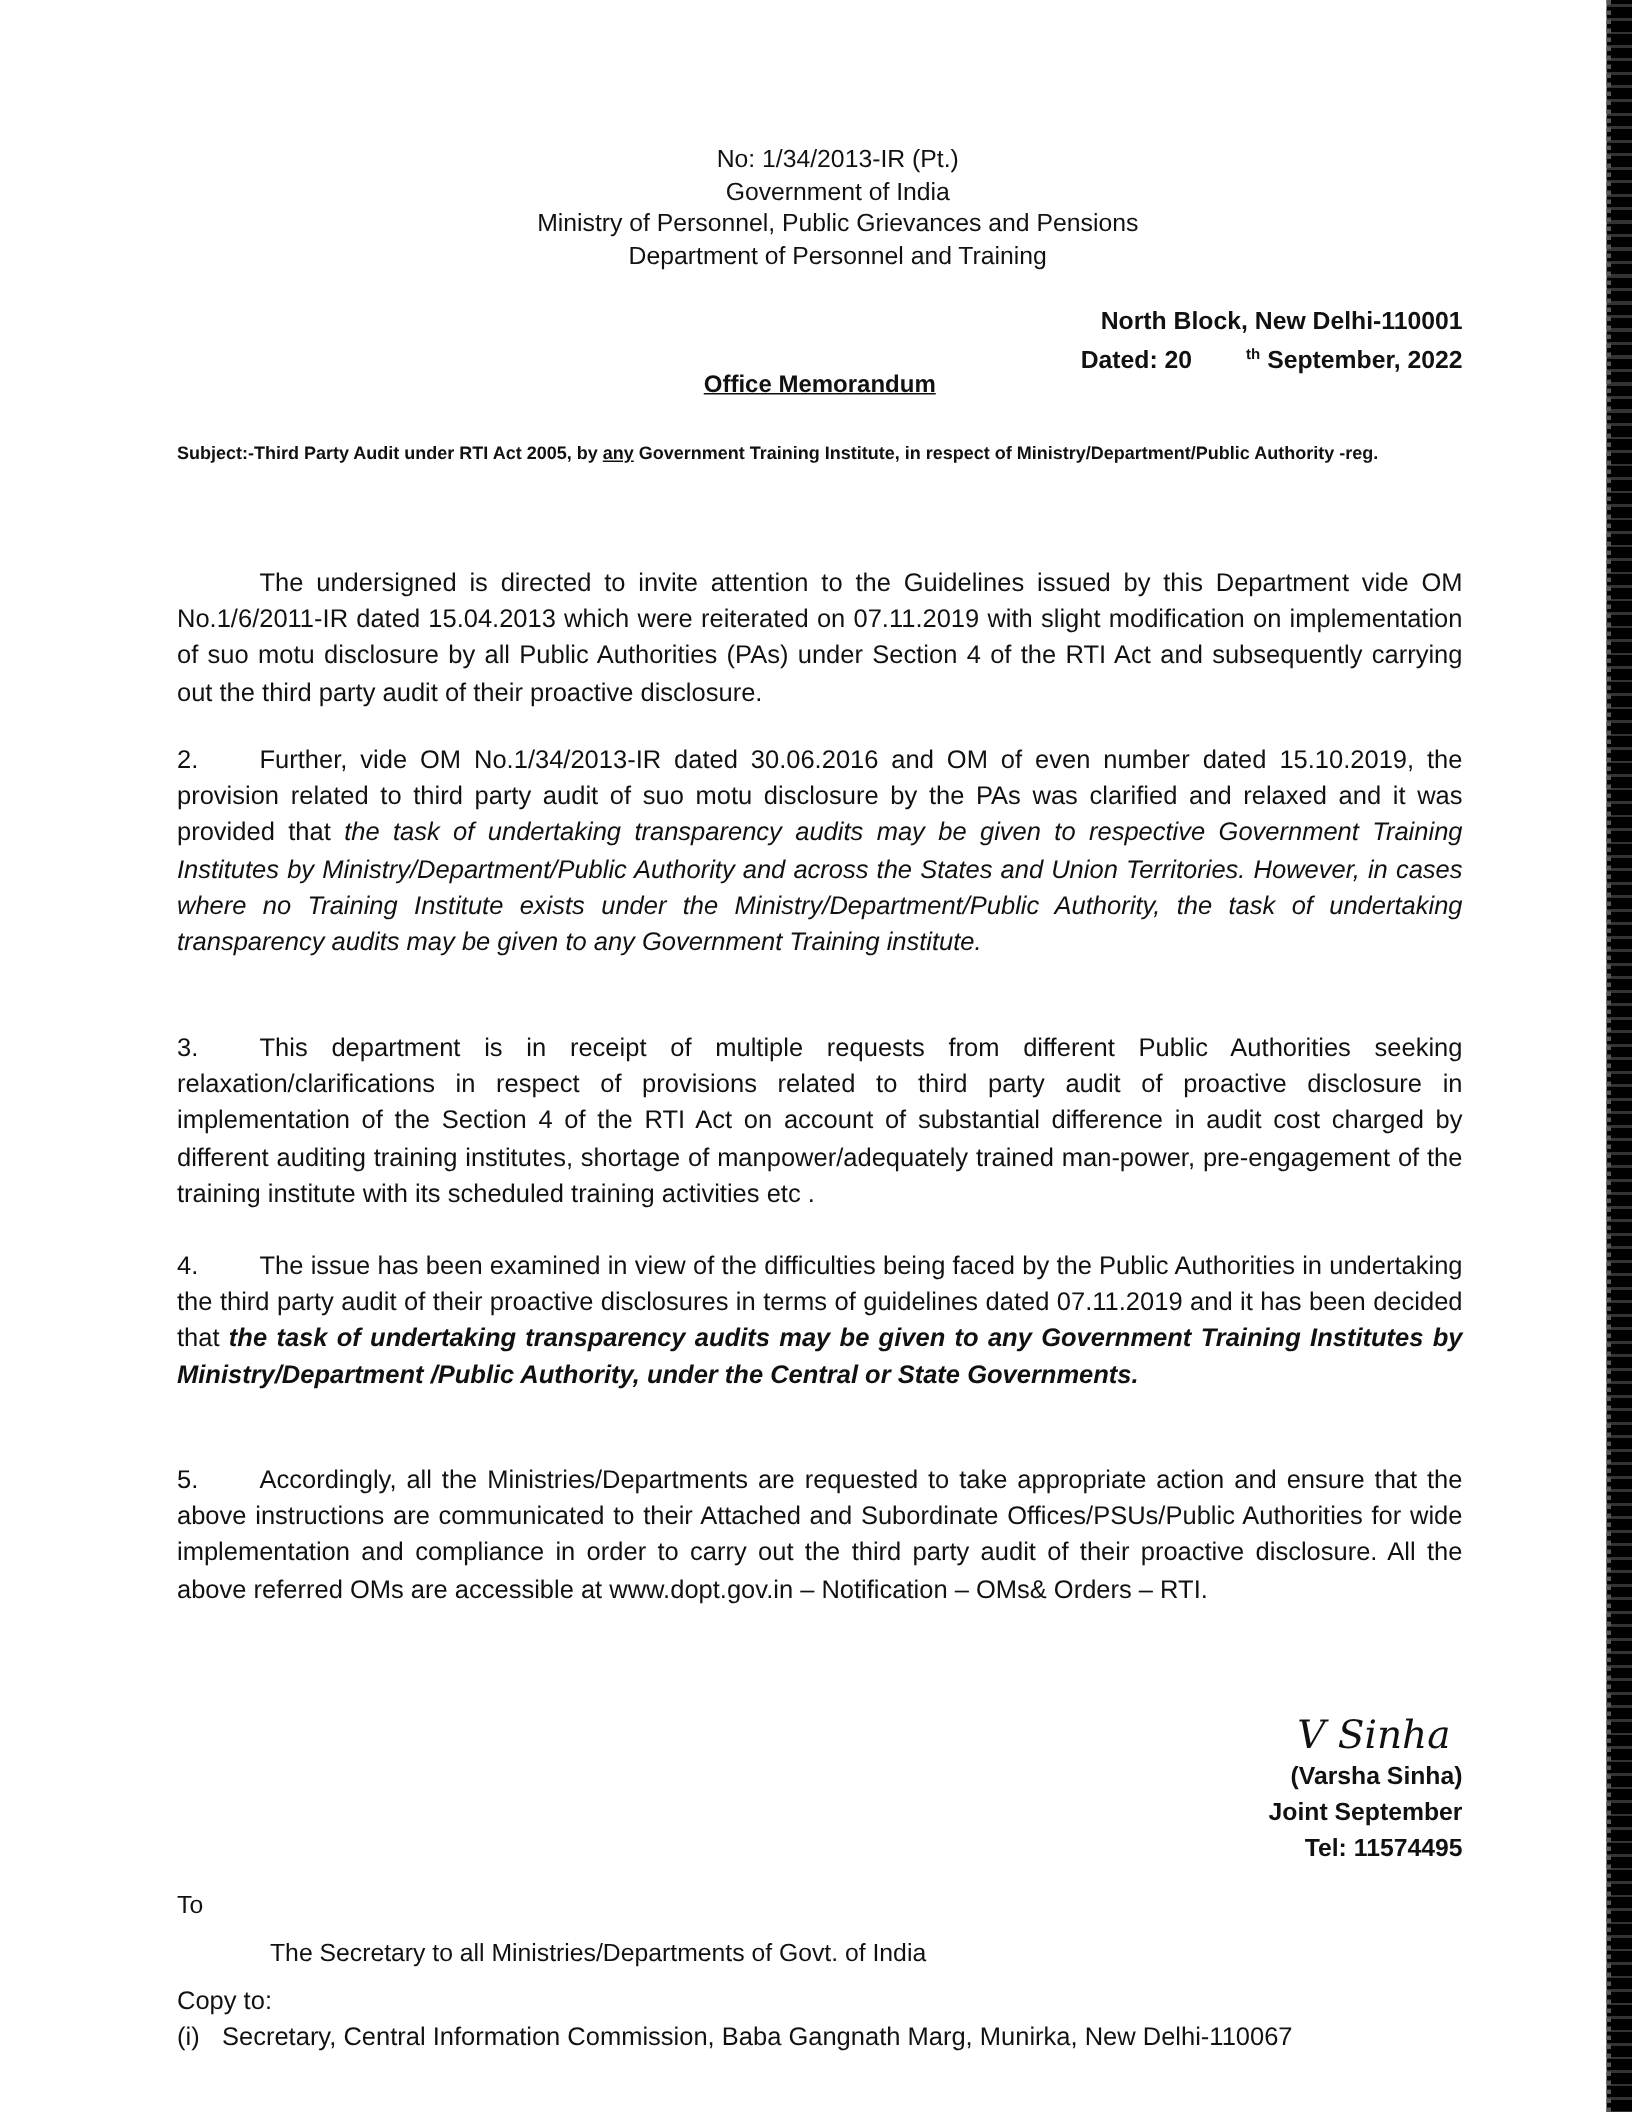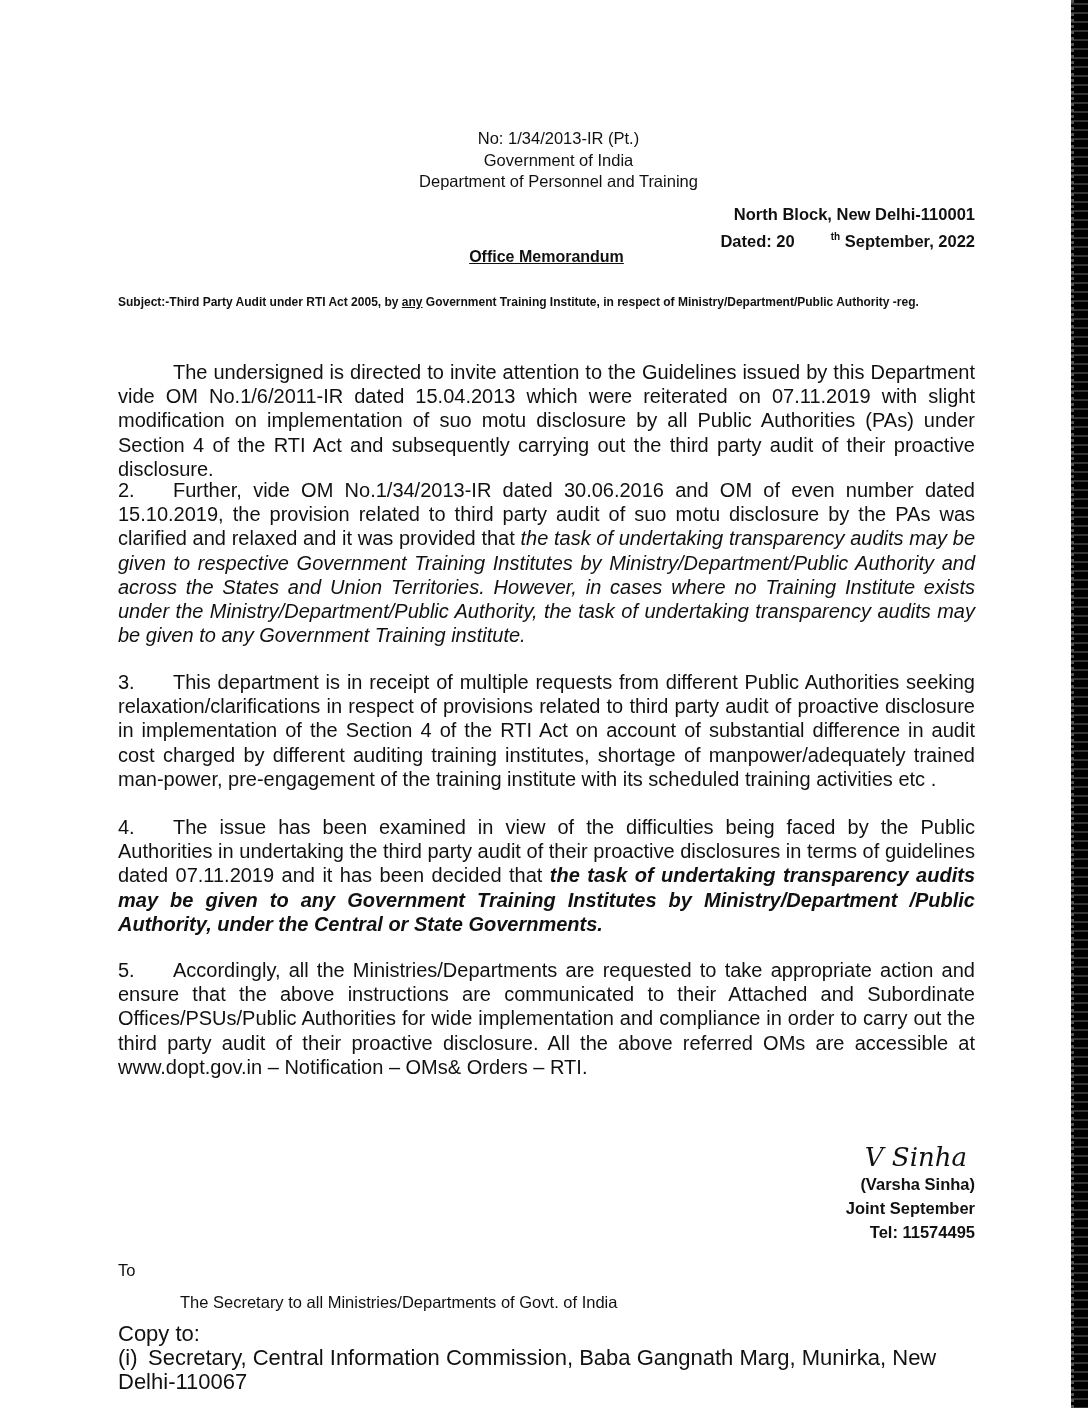--- a/index.html
+++ b/index.html
@@ -8,71 +8,72 @@
     font-family: "Liberation Sans", sans-serif; color: #111;
   }
   .edge-right {
     position: absolute; top: 0; right: 0; width: 14px; height: 1408px;
     background: repeating-linear-gradient(180deg, #000 0 3px, #333 3px 5px, #000 5px 9px);
     border-left: 3px dotted #555;
   }
   .page { position: absolute; left: 118px; top: 0; width: 857px; }
   .header {
     position: absolute; left: 0; width: 857px; top: 96px; text-align: center;
-    font-size: 16.5px; line-height: 21.5px; padding-left: 12px; margin-top: 32px;
+    font-size: 16.5px; line-height: 21.5px; padding-left: 12px;
   }
   .addr {
     position: absolute; right: 0; top: 204px; text-align: right;
     font-weight: bold; font-size: 16.5px; line-height: 21.5px;
   }
   .addr sup { font-size: 10px; padding-left: 36px; }
   .om-title {
     position: absolute; left: 0; width: 857px; top: 248px; text-align: center;
     font-weight: bold; font-size: 16px; text-decoration: underline;
   }
   .subject {
     position: absolute; left: 0; top: 292px; width: 857px;
     font-weight: bold; font-size: 12px; line-height: 21px; text-align: justify;
   }
   .subject u { text-decoration: underline; }
   .para {
     position: absolute; left: 0; width: 857px;
-    font-size: 20px; line-height: 24.2px; text-align: justify;
+    font-size: 17px; line-height: 24.2px; text-align: justify; margin-top: 17px;
   }
   .para .num { display: inline-block; width: 55px; }
   .para.p1 { text-indent: 55px; top: 360px; }
   .para.p2 { top: 478px; }
   .para.p3 { top: 670px; }
   .para.p4 { top: 815px; }
   .para.p5 { top: 958px; }
   .para .ital { font-style: italic; }
   .para .bi { font-style: italic; font-weight: bold; }
   .signature {
     position: absolute; right: 0; top: 1142px; text-align: right;
     font-weight: bold; font-size: 16.5px; line-height: 24px;
   }
   .sig-scrawl {
     font-family: "DejaVu Serif", serif; font-style: italic; font-weight: normal;
     font-size: 26px; line-height: 30px; margin-right: 8px;
   }
   .to-block { position: absolute; left: 0; top: 1258px; font-size: 16.5px; line-height: 24px; }
   .to-recipient { padding-left: 62px; margin-top: 8px; }
-  .copy-block { position: absolute; left: 0; top: 1322px; font-size: 22px; line-height: 24px; }
+  .copy-block { position: absolute; left: 0; top: 1322px; font-size: 17px; line-height: 24px; }
   .copy-item .idx { display: inline-block; width: 30px; }
 </style>
 </head>
 <body>
 
 <div class="edge-right"></div>
 
 <div class="page">
 
   <div class="header">
     <div>No: 1/34/2013-IR (Pt.)</div>
     <div>Government of India</div>
+    <div>Ministry of Personnel, Public Grievances and Pensions</div>
     <div>Department of Personnel and Training</div>
   </div>
 
   <div class="addr">
     <div>North Block, New Delhi-110001</div>
     <div><span>Dated: 20</span><sup>th</sup><span> September, 2022</span></div>
   </div>
 
   <div class="om-title">Office Memorandum</div>
 

